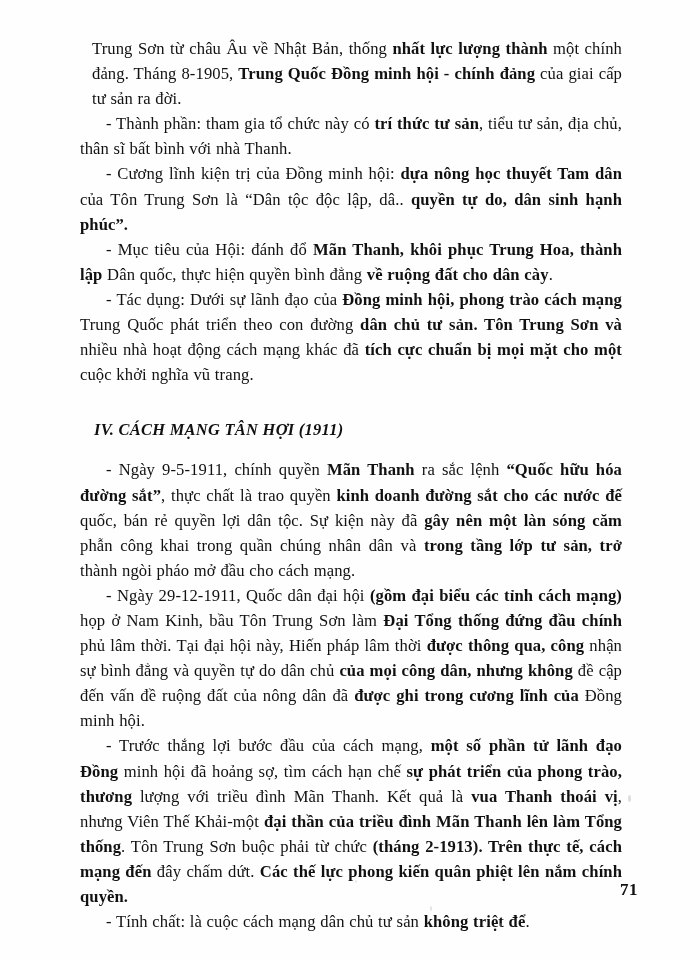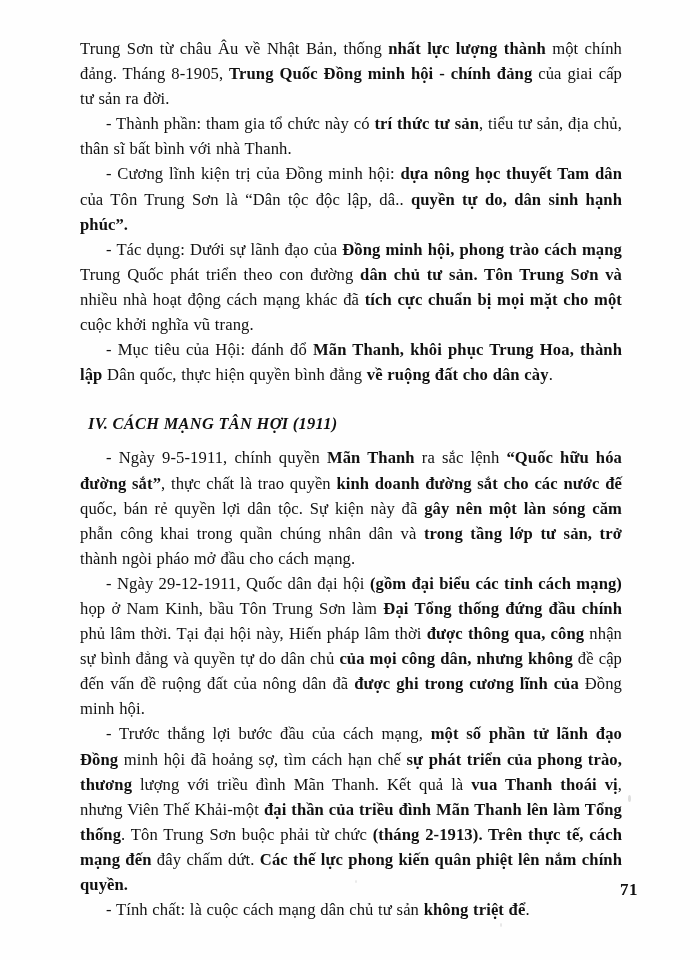--- a/index.html
+++ b/index.html
@@ -34,26 +34,27 @@
     padding: 0;
     font-size: 16.6px;
     line-height: 25.1px;
     text-align: justify;
     text-justify: inter-word;
     letter-spacing: 0.1px;
     word-spacing: 0.4px;
   }
   p.cont {
     text-indent: 0;
+    margin-left: 12px;
   }
   p.dash {
     text-indent: 26px;
   }
   h2.heading {
-    margin: 8px;
+    margin: 14px;
     padding: 0;
     font-size: 16.4px;
     line-height: 25.1px;
     font-weight: bold;
     font-style: italic;
     letter-spacing: 0.3px;
   }
   .gap-before-heading { height: 16px; }
   .gap-after-heading  { height: 1px; }
   b.hv { font-weight: bold; }
@@ -82,22 +83,22 @@
 <body>
 
 <div class="page">
 
   <div class="content">
 
     <div id="before-heading">
         <p class="para cont" id="p-intro-cont"><span>Trung Sơn từ châu Âu về Nhật Bản, thống </span><b class="hv">nhất lực lượng thành </b><span>một chính đảng. Tháng 8-1905, </span><b class="hv">Trung Quốc Đồng minh hội - chính đảng </b><span>của giai cấp tư sản ra đời.</span></p>
         <p class="para dash" id="p-thanh-phan"><span>- Thành phần: tham gia tổ chức này có </span><b class="hv">trí thức tư sản</b><span>, tiểu tư sản, địa chủ, thân sĩ bất bình với nhà Thanh.</span></p>
         <p class="para dash" id="p-cuong-linh"><span>- Cương lĩnh kiện trị của Đồng minh hội: </span><b class="hv">dựa nông học thuyết Tam dân </b><span>của Tôn Trung Sơn là “Dân tộc độc lập, dâ.. </span><b class="hv">quyền tự do, dân sinh hạnh phúc”.</b></p>
+        <p class="para dash" id="p-muc-tieu"><span>- Mục tiêu của Hội: đánh đổ </span><b class="hv">Mãn Thanh, khôi phục Trung Hoa, thành lập </b><span>Dân quốc, thực hiện quyền bình đẳng </span><b class="hv">về ruộng đất cho dân cày</b><span>.</span></p>
         <p class="para dash" id="p-tac-dung"><span>- Tác dụng: Dưới sự lãnh đạo của </span><b class="hv">Đồng minh hội, phong trào cách mạng </b><span>Trung Quốc phát triển theo con đường </span><b class="hv">dân chủ tư sản. Tôn Trung Sơn và </b><span>nhiều nhà hoạt động cách mạng khác đã </span><b class="hv">tích cực chuẩn bị mọi mặt cho một </b><span>cuộc khởi nghĩa vũ trang.</span></p>
-        <p class="para dash" id="p-muc-tieu"><span>- Mục tiêu của Hội: đánh đổ </span><b class="hv">Mãn Thanh, khôi phục Trung Hoa, thành lập </b><span>Dân quốc, thực hiện quyền bình đẳng </span><b class="hv">về ruộng đất cho dân cày</b><span>.</span></p>
       </div>
 
     <div class="gap-before-heading"></div>
 
     <h2 class="heading">IV. CÁCH MẠNG TÂN HỢI (1911)</h2>
 
     <div class="gap-after-heading"></div>
 
     <div id="after-heading">
         <p class="para dash" id="p-ngay-9-5-1911"><span>- Ngày 9-5-1911, chính quyền </span><b class="hv">Mãn Thanh </b><span>ra sắc lệnh </span><b class="hv">“Quốc hữu hóa đường sắt”</b><span>, thực chất là trao quyền </span><b class="hv">kinh doanh đường sắt cho các nước đế </b><span>quốc, bán rẻ quyền lợi dân tộc. Sự kiện này đã </span><b class="hv">gây nên một làn sóng căm </b><span>phẫn công khai trong quần chúng nhân dân và </span><b class="hv">trong tầng lớp tư sản, trở </b><span>thành ngòi pháo mở đầu cho cách mạng.</span></p>

